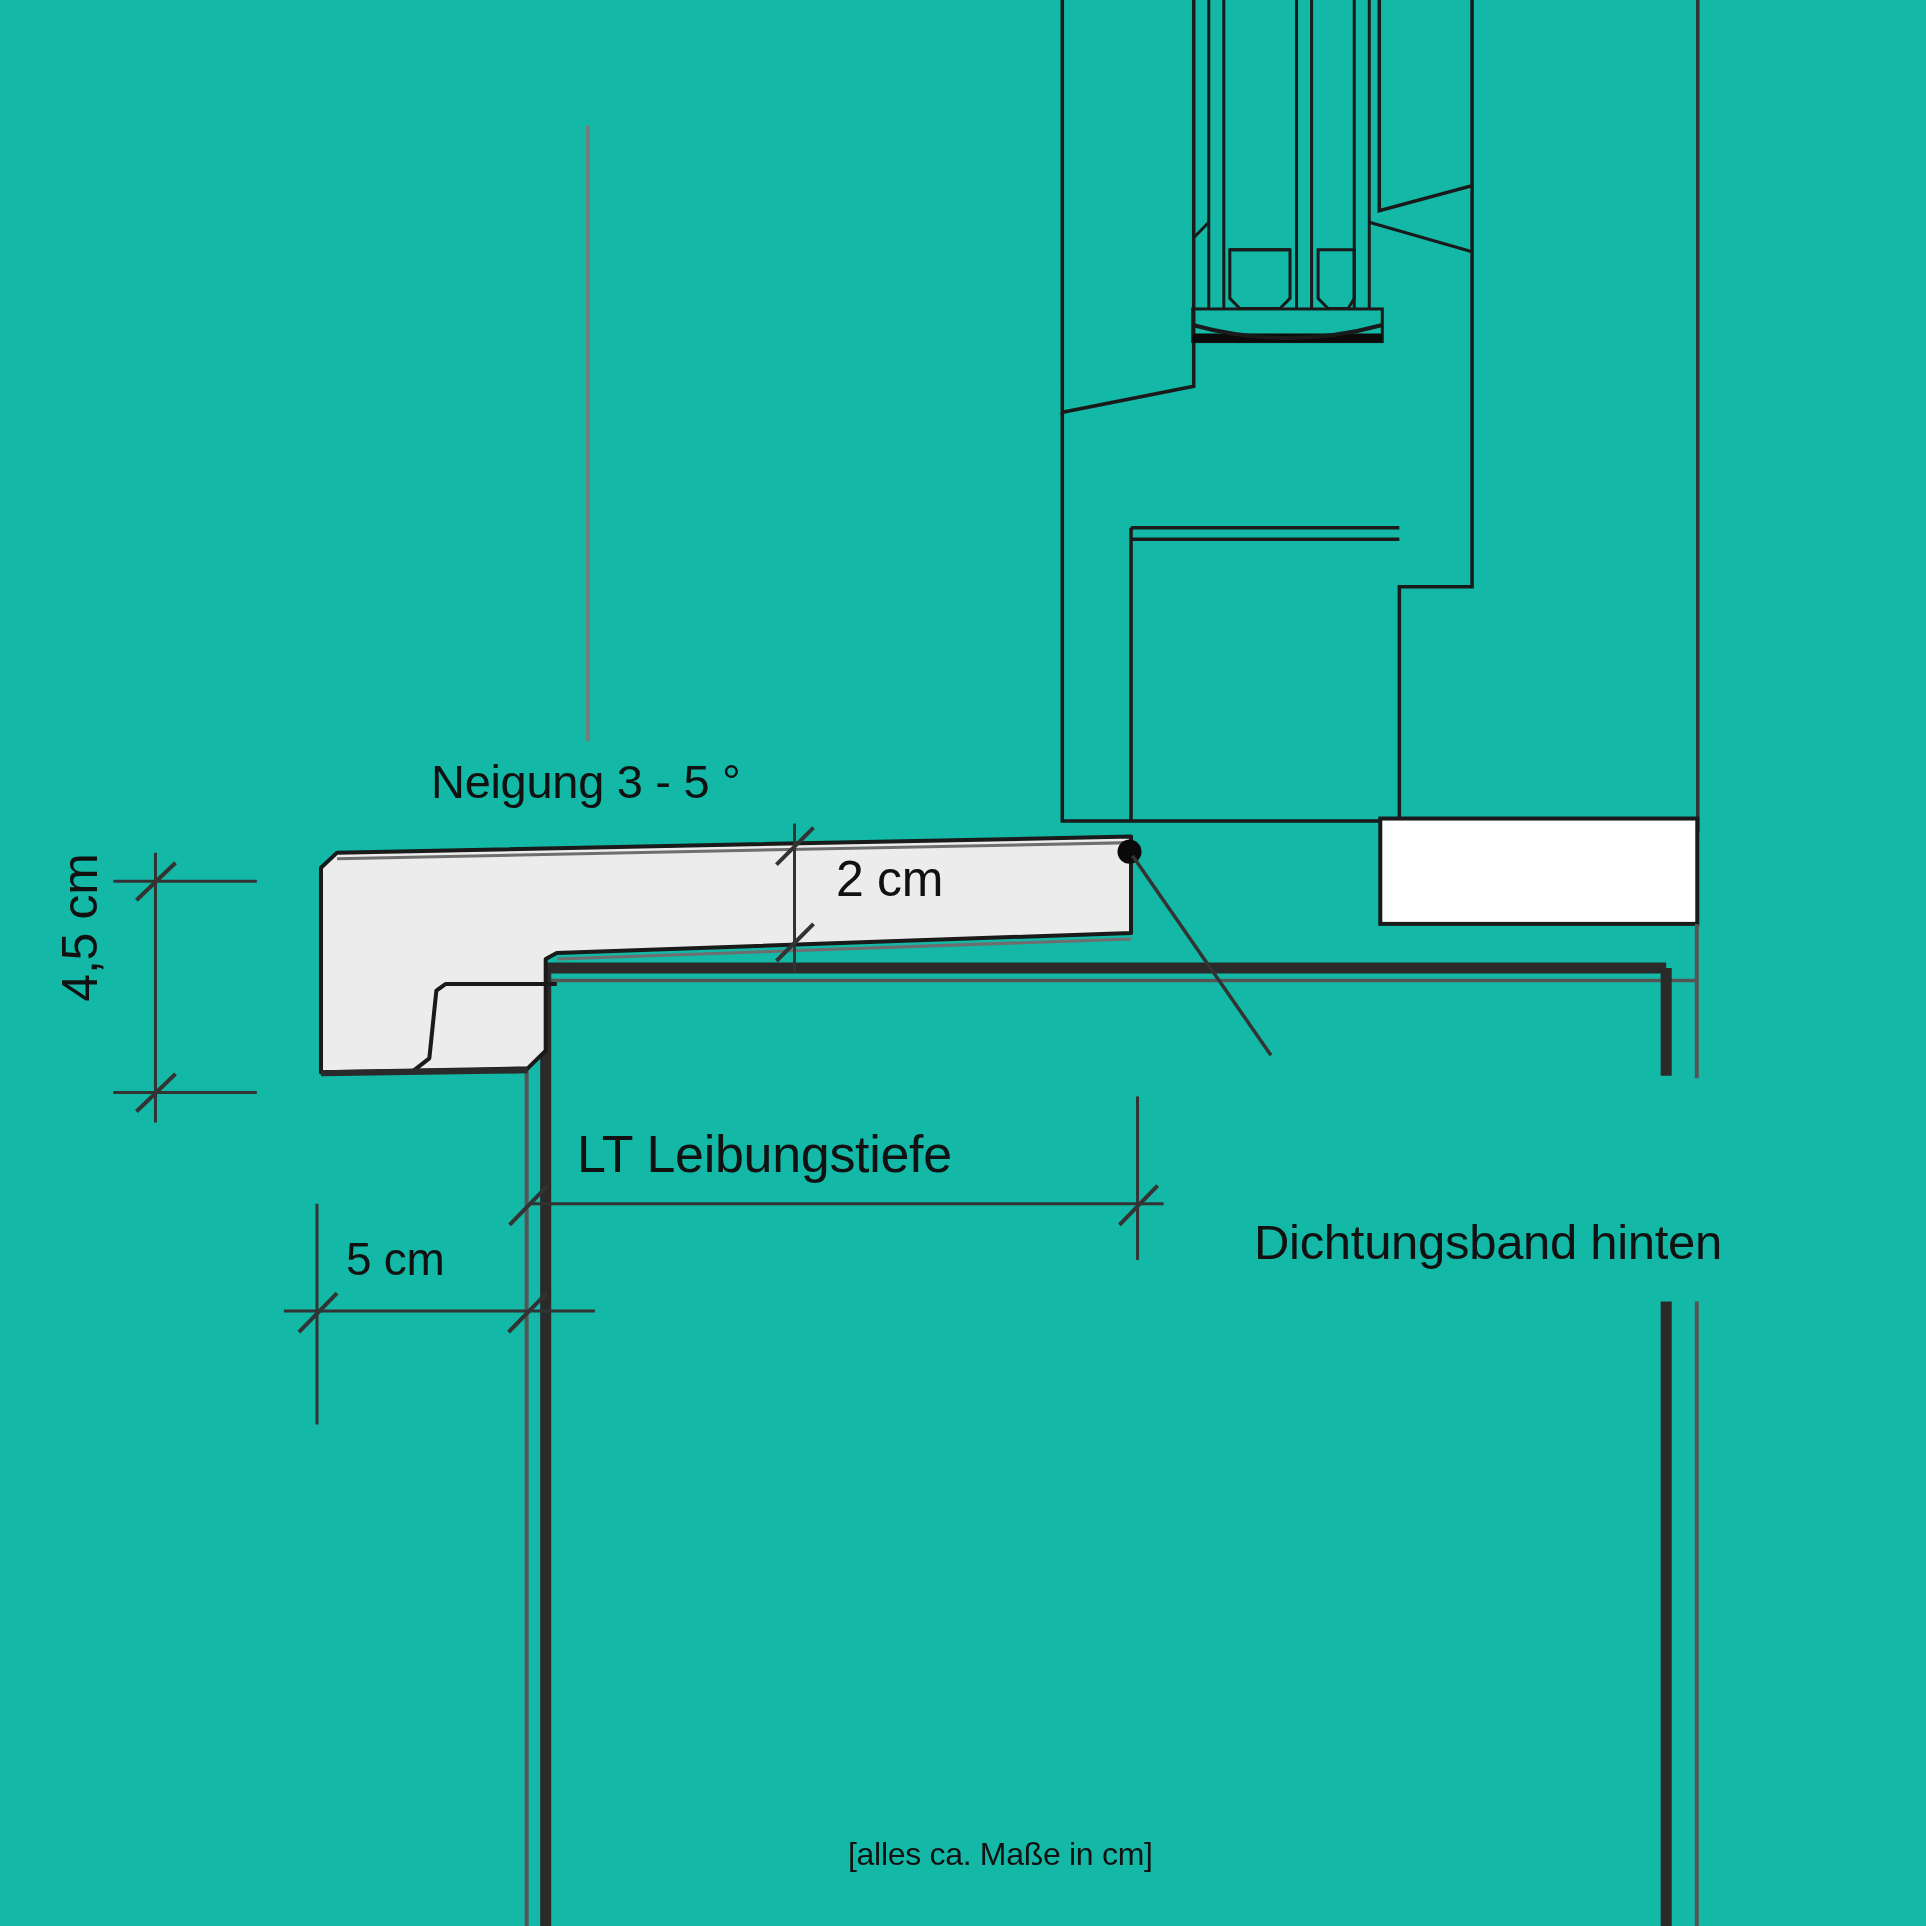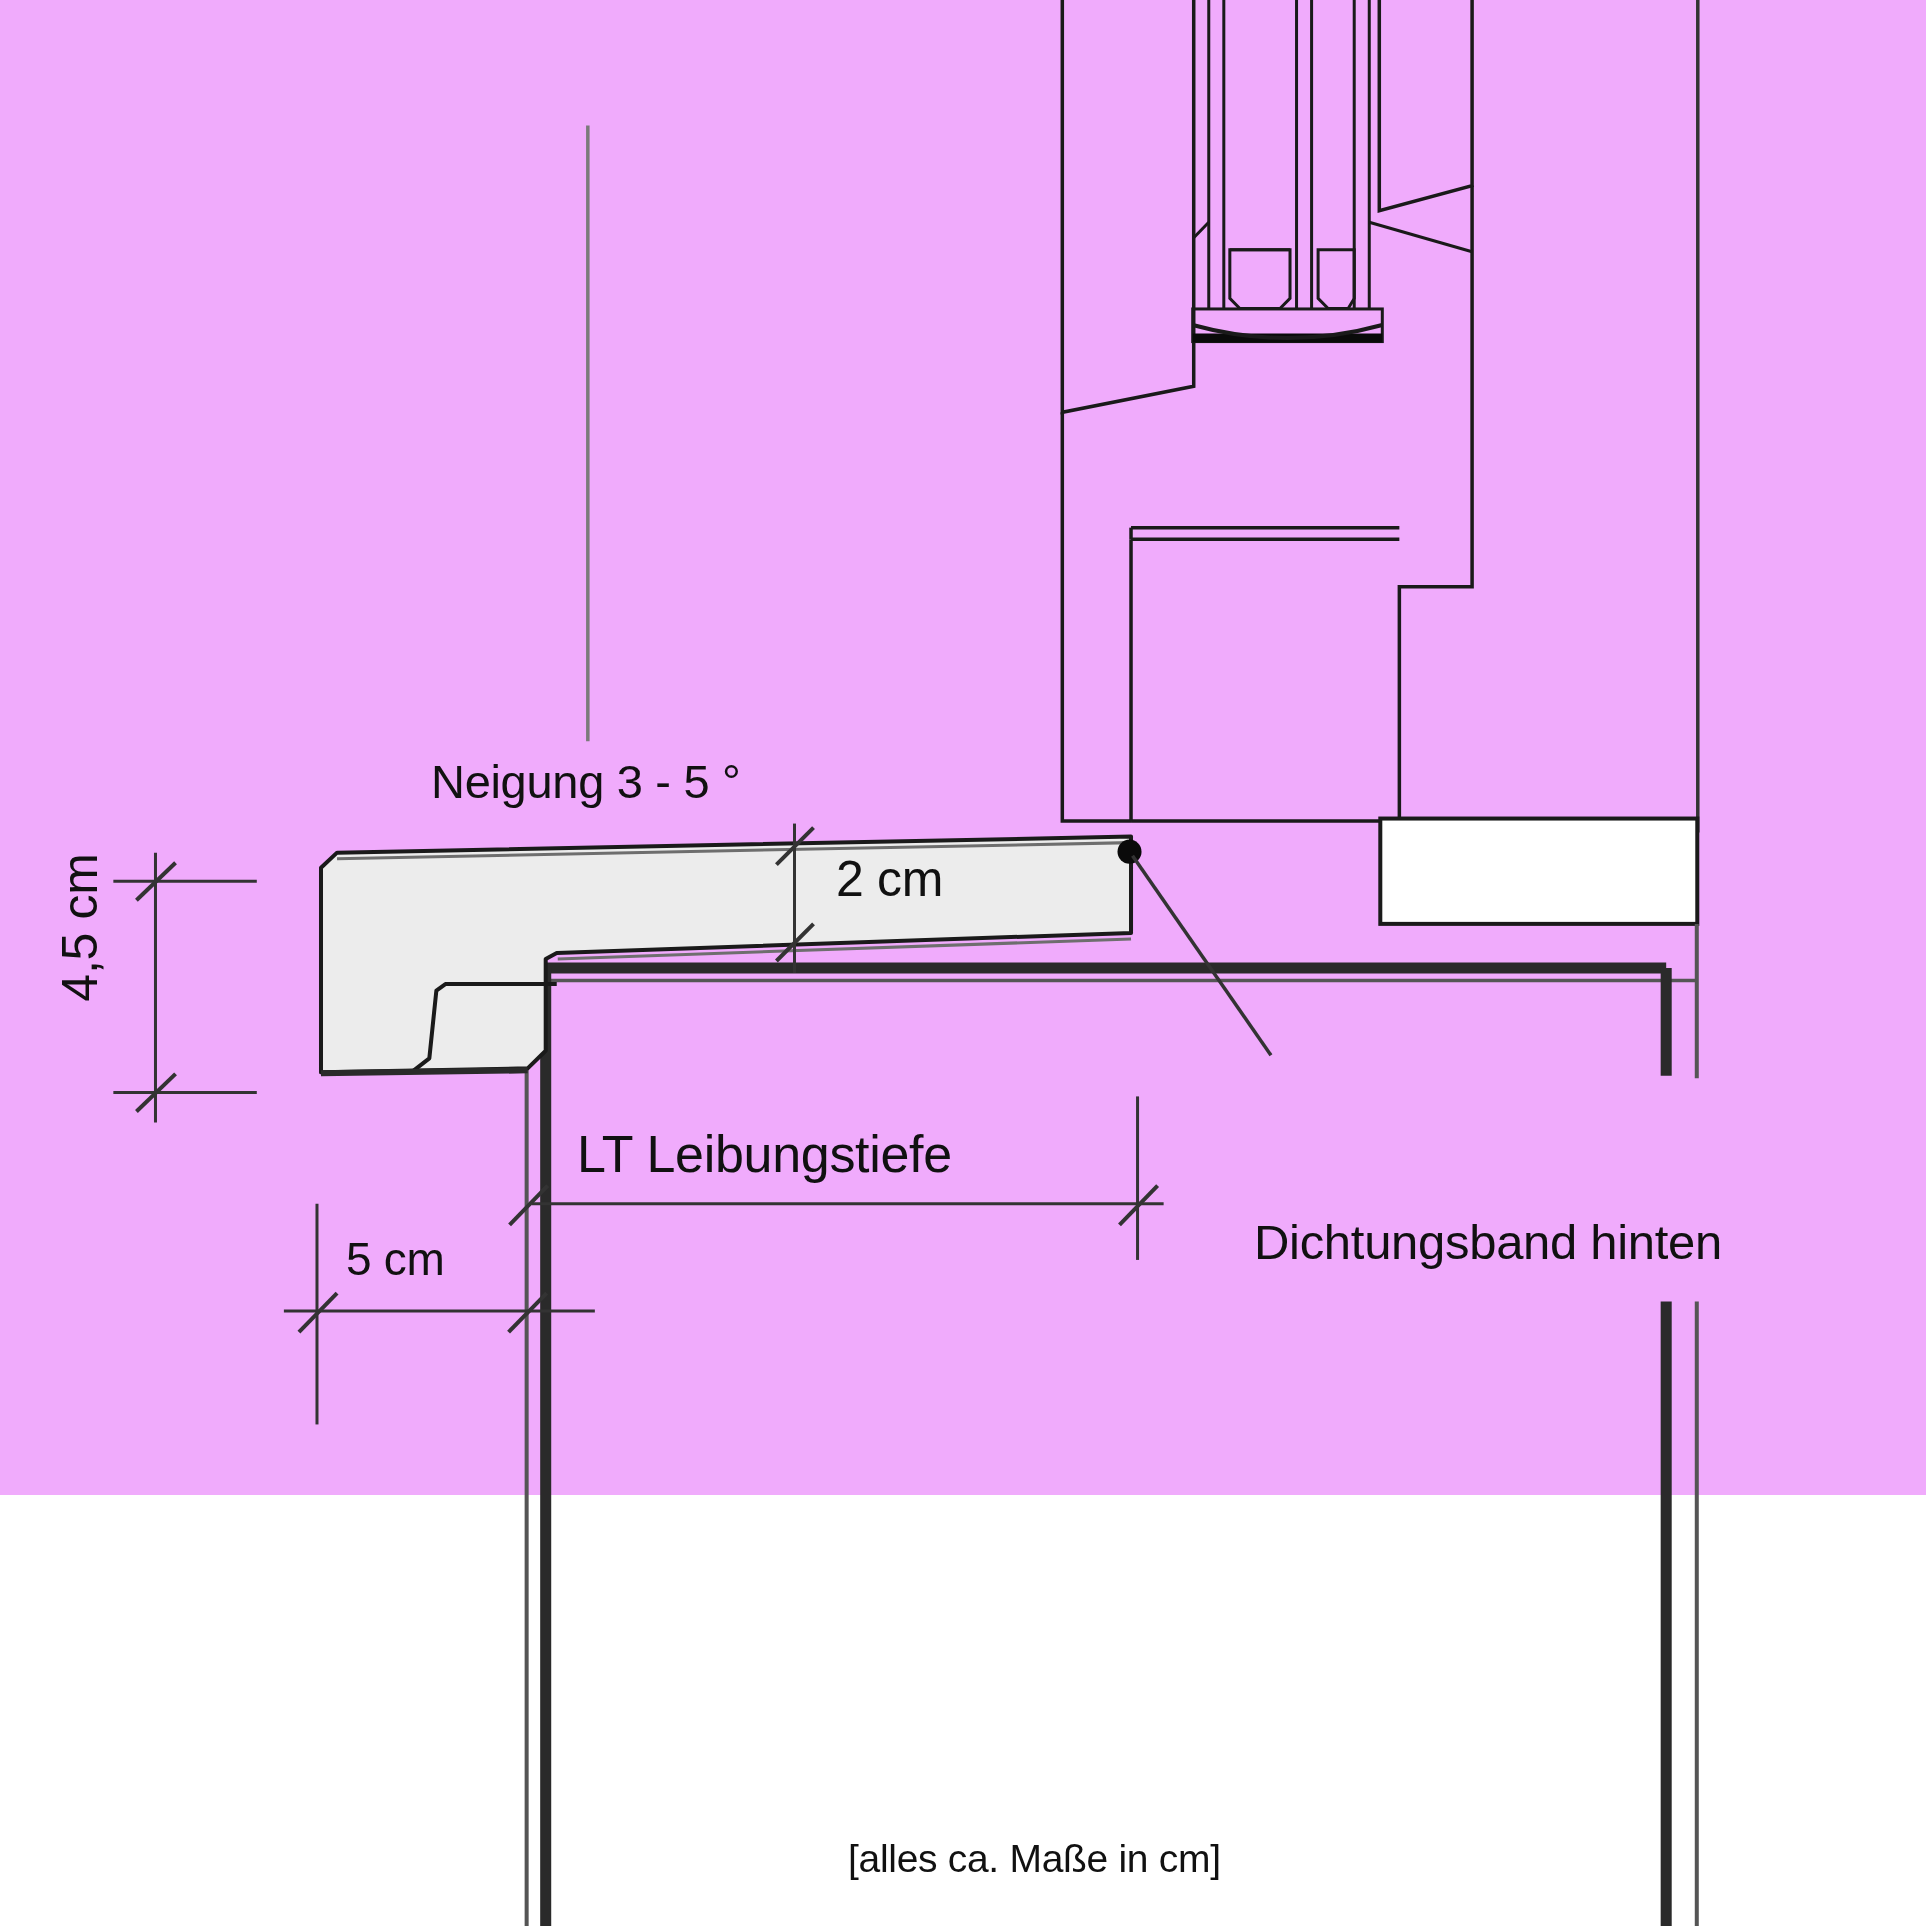--- a/index.html
+++ b/index.html
@@ -1,42 +1,42 @@
 <!DOCTYPE html>
 <html style="font-size:8px"><head>
 <meta charset="utf-8">
 <style>
   html,body{margin:0;padding:0;background:#ffffff;}
   body{
     width:1926px;height:1926px;overflow:hidden;
     font-family:"Liberation Sans", sans-serif;
     color:#000;
   }
-  #stage{position:relative;width:1926px;height:1495px;background:#f0abfc;}
+  #stage{position:relative;width:1926px;height:1926px;background:#14b8a6;}
   svg.drawing{position:absolute;left:0;top:0;width:1926px;height:1926px;display:block;}
   .lbl{
     position:absolute;
     font-family:"Liberation Sans", sans-serif;
     color:#111;
     white-space:pre;
     line-height:1.18;
     letter-spacing:-0.3px;
   }
   #lbl-neigung{left:431px;top:754px;font-size:47px;}
   #lbl-2cm{left:828px;top:850px;font-size:50px;margin-left:8px;}
   #lbl-45cm{
     left:-60px;top:898px;width:281px;
     font-size:50px;text-align:center;
     transform:rotate(-90deg);transform-origin:50% 50%;
   }
   #lbl-lt{left:577px;top:1124px;font-size:52px;}
   #lbl-5cm{left:346px;top:1232px;font-size:46px;}
   #lbl-dicht{left:1254px;top:1098px;font-size:49px;}
   #lbl-dicht div{display:block;}
-  #lbl-caption{left:848px;top:1836px;font-size:39px;}
+  #lbl-caption{left:848px;top:1836px;font-size:32px;}
 </style>
 </head>
 <body>
 
 <div id="stage">
 
   <svg class="drawing" viewBox="0 0 3840 3840">
 
     <g fill="none" stroke="#1a1a1a" stroke-linejoin="miter" stroke-linecap="butt">
 

